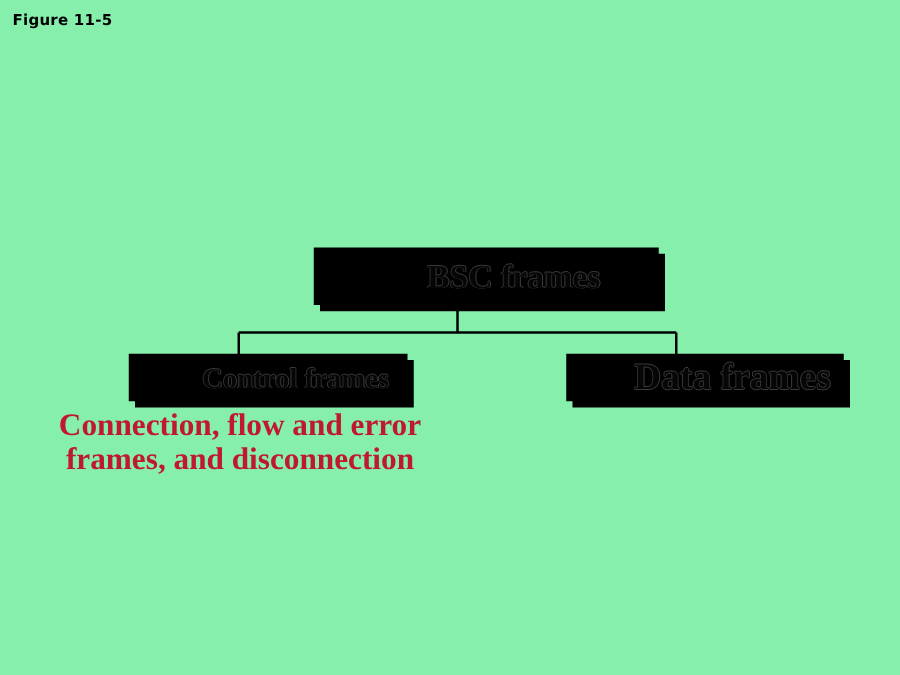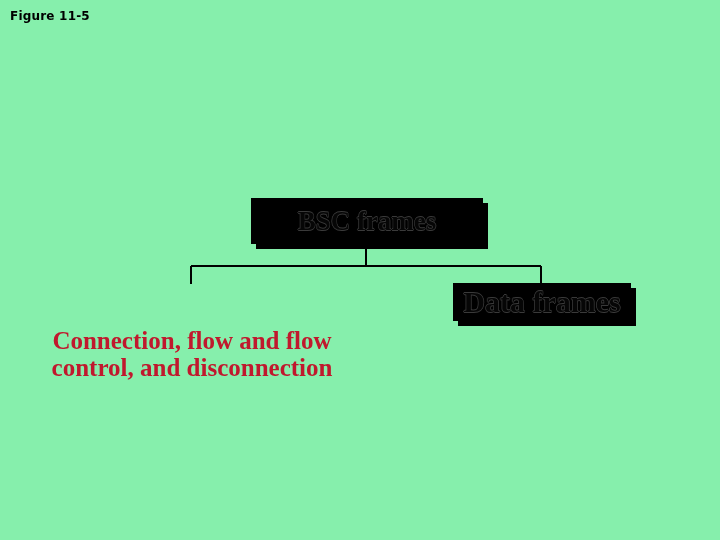--- a/index.html
+++ b/index.html
@@ -55,20 +55,21 @@
   }
 
   
   .node {
     position: absolute;
     background: #000000;
     box-shadow: 5px 5px 0 0 #000000;
     display: flex;
     align-items: center;
     justify-content: center;
+    padding-left: 44px;
   }
   .node-label {
     font-family: "Liberation Serif", "DejaVu Serif", serif;
     font-weight: bold;
     color: #060606;
     text-shadow:
        0.7px 0 0 #3a3a3a,
       -0.7px 0 0 #3a3a3a,
        0 0.7px 0 #3a3a3a,
        0 -0.7px 0 #3a3a3a;
@@ -141,22 +142,25 @@
 
       <line x1="191" y1="266" x2="191" y2="284" stroke="#000000" stroke-width="2"></line>
 
       <line x1="541" y1="266" x2="541" y2="284" stroke="#000000" stroke-width="2"></line>
     </svg>
 
     <div class="node" id="node-root">
       <span class="node-label">BSC frames</span>
     </div>
 
+    <div class="node" id="node-control">
+      <span class="node-label">Control frames</span>
+    </div>
 
     <div class="node" id="node-data">
       <span class="node-label">Data frames</span>
     </div>
 
-    <div class="caption" id="caption-control">Connection, flow and flow control, and disconnection</div>
+    <div class="caption" id="caption-control">Connection, flow and error frames, and disconnection</div>
 
 
   </div>
 </div>
 
 </body></html>

